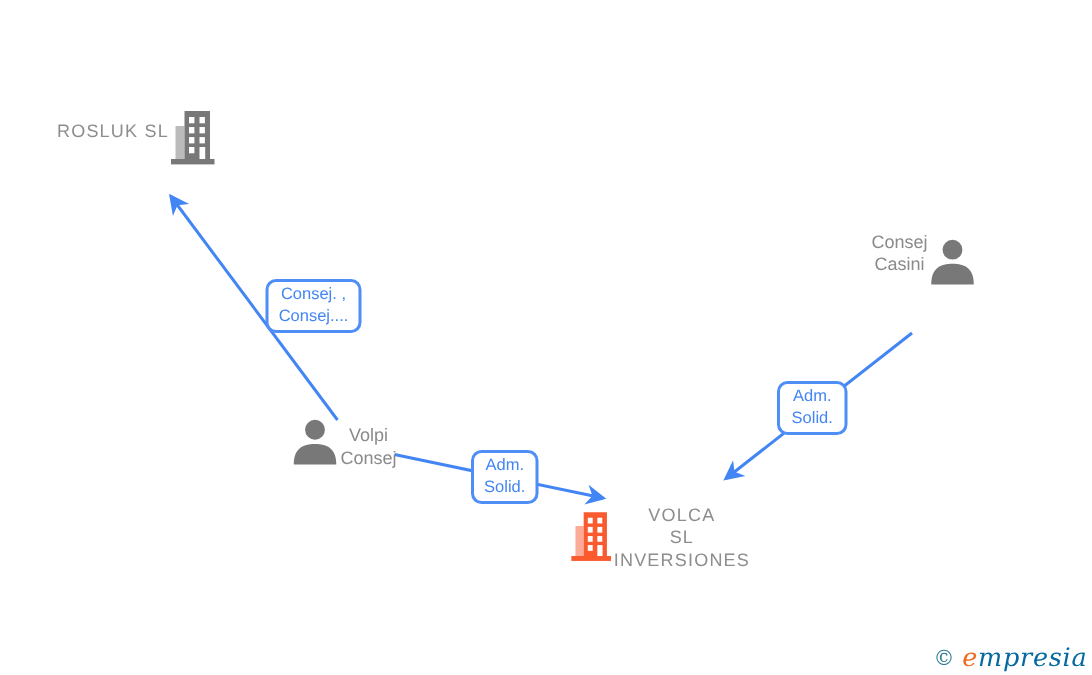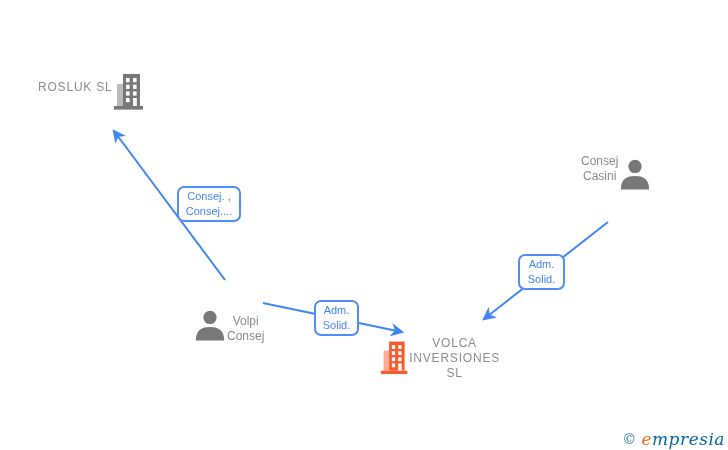--- a/index.html
+++ b/index.html
@@ -12,21 +12,21 @@
   .edge-line{stroke:#4285f4;stroke-width:2;fill:none;}
 
   .node{position:absolute;display:flex;flex-direction:row;align-items:center;cursor:pointer;}
   .node-label{font-size:12px;line-height:15px;color:#8a8a8a;text-align:center;white-space:nowrap;}
   .company-label{letter-spacing:0.8px;color:#8d8d8d;}
   .icon-gray{color:#787878;}
   .icon-orange{color:#fa5a2e;}
 
   #node-rosluk{left:38px;top:64px;width:124px;}
   #node-rosluk .icon{margin-top:8px;}
-  #node-volpi{left:193px;top:306px;width:100px;}
+  #node-volpi{left:193px;top:275px;width:100px;}
   #node-volpi .node-label{margin-top:8px;}
   #node-casini{left:581px;top:147px;width:100px;}
   #node-casini .icon{margin-top:11px;}
   #node-volca{left:380px;top:333px;width:120px;}
   #node-volca .node-label{margin-top:3px;}
 
   .edge-label{
     position:absolute;background:#ffffff;
     border:2px solid #4f8ef7;border-radius:7px;
     color:#4285f4;font-size:11px;line-height:15px;
@@ -119,22 +119,22 @@
       <rect x="13" y="12.7" width="3.6" height="4.2"></rect>
         <rect x="20" y="12.7" width="3.6" height="4.2"></rect>
       <rect x="13" y="19.4" width="3.6" height="4.2"></rect>
         <rect x="20" y="19.4" width="3.6" height="4.2"></rect>
       <rect x="13" y="26" width="3.6" height="4.2"></rect>
         <rect x="20" y="26" width="3.8" height="8"></rect>
     </g>
   </svg>
   <div class="node-label company-label">
     <div>VOLCA</div>
+    <div>SL</div>
     <div>INVERSIONES</div>
-    <div>SL</div>
   </div>
 </div>
 
 <div class="edge-label" id="edge-label-consej">
   <div>Consej. ,</div>
   <div>Consej....</div>
 </div>
 <div class="edge-label" id="edge-label-adm1">
   <div>Adm.</div>
   <div>Solid.</div>

